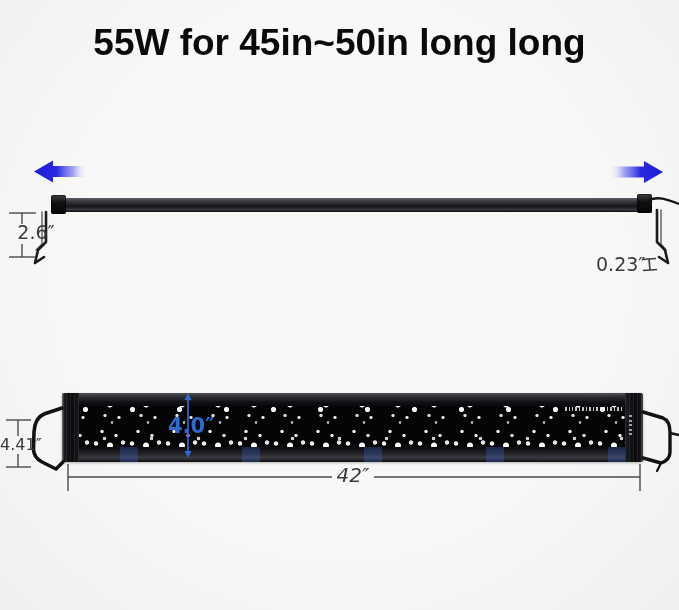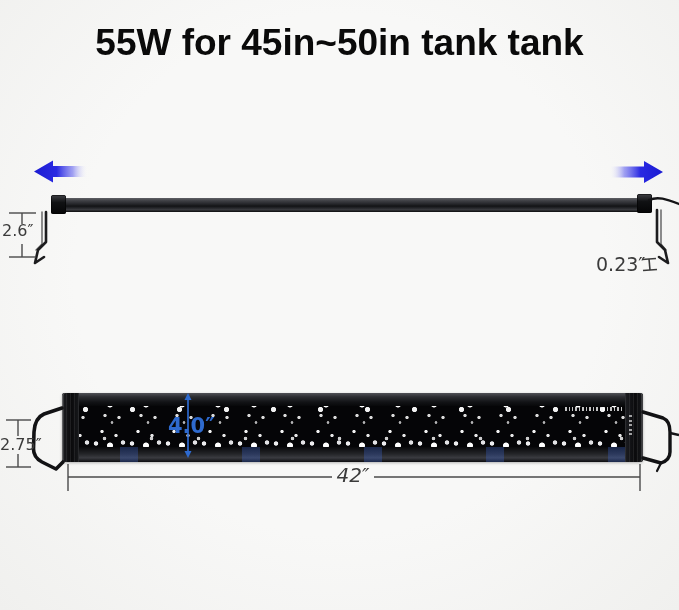--- a/index.html
+++ b/index.html
@@ -61,32 +61,32 @@
   .fcap.right{left:563px;width:18px;border-radius:0 3px 3px 0;box-shadow:inset -1.5px 0 0 rgba(255,255,255,.18);}
   .spec-text{position:absolute;left:503px;top:14px;width:58px;height:3.5px;opacity:.85;
     background:repeating-linear-gradient(90deg, rgba(255,255,255,.9) 0 1.5px, rgba(255,255,255,0) 1.5px 3.5px);}
   .cap-print{position:absolute;left:567px;top:22px;width:3px;height:20px;opacity:.8;
     background:repeating-linear-gradient(180deg, rgba(255,255,255,.75) 0 2px, rgba(255,255,255,0) 2px 4.5px);}
   
   .overlay{position:absolute;left:0;top:0;z-index:5;pointer-events:none;}
   
   .dim-label{position:absolute;z-index:6;color:#3b3b3b;
     font-family:"DejaVu Sans","Liberation Sans",sans-serif;font-weight:400;line-height:1.05;}
-  .lbl-26{left:2px;top:223px;width:40px;text-align:left;font-size:16px;}
+  .lbl-26{left:16px;top:223px;width:40px;text-align:center;font-size:19px;}
   .lbl-039{left:596px;top:255px;font-size:19px;}
   .lbl-307{left:0px;top:437px;width:38px;text-align:center;font-size:16px;}
   .lbl-42{left:333px;top:465px;width:40px;text-align:center;font-size:20px;font-style:italic;}
   .lbl-36{left:168px;top:415px;width:41px;text-align:center;font-size:21px;font-weight:700;color:#2e6ace;}
 </style>
 </head>
 <body>
 
 <div class="canvas">
 
-  <div class="title">55W for 45in~50in tank tank</div>
+  <div class="title">55W for 45in~50in long long</div>
 
   <div class="bar-side"></div>
   <div class="cap left"></div>
   <div class="cap right"></div>
 
   <div class="fixture">
     <div class="rail-top"></div>
     <div class="led-panel"></div>
     <div class="rail-bottom"></div>
     <div class="fcap left"></div>
@@ -162,17 +162,17 @@
     <g stroke="#4a4a4a" stroke-width="1.4">
       <line x1="68" y1="477" x2="332" y2="477"></line>
       <line x1="374" y1="477" x2="640" y2="477"></line>
       <line x1="68" y1="464" x2="68" y2="491"></line>
       <line x1="640" y1="464" x2="640" y2="491"></line>
     </g>
   </svg>
 
   <div class="dim-label lbl-26">2.6″</div>
   <div class="dim-label lbl-039">0.23″</div>
-  <div class="dim-label lbl-307">2.75″</div>
+  <div class="dim-label lbl-307">4.41″</div>
   <div class="dim-label lbl-36">4.0″</div>
   <div class="dim-label lbl-42">42″</div>
 
 </div>
 
 </body></html>

